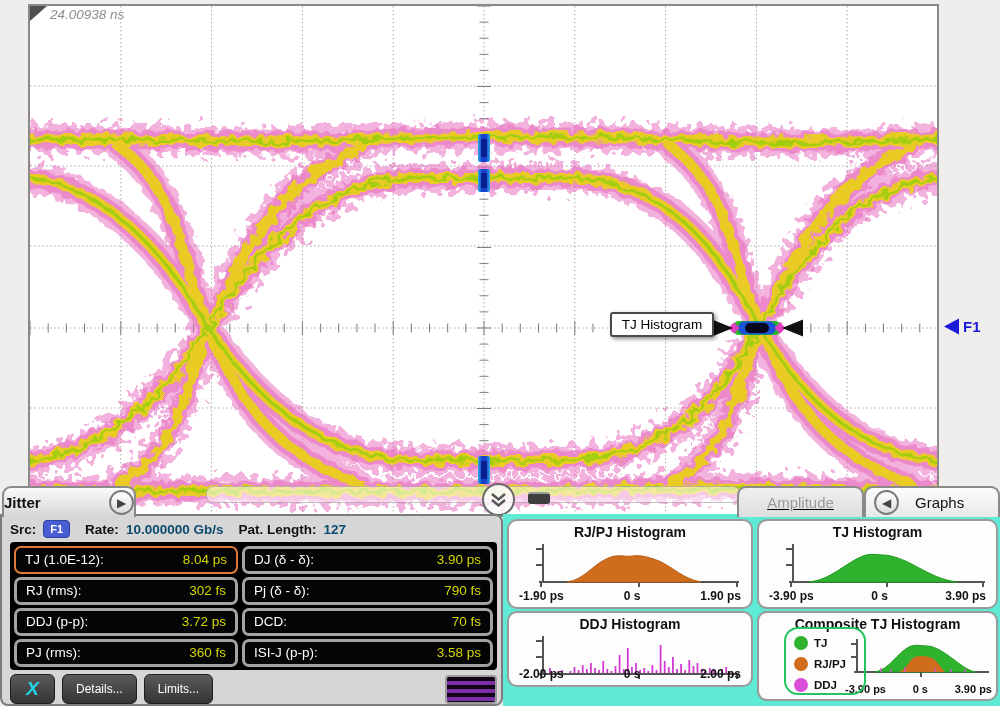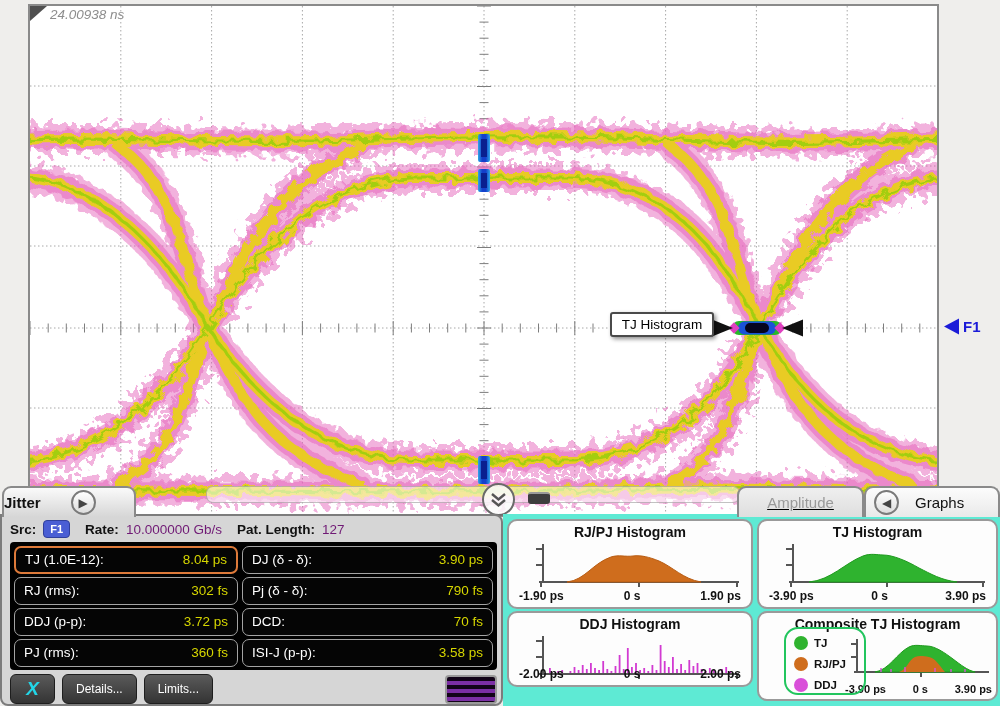--- a/index.html
+++ b/index.html
@@ -20,41 +20,41 @@
   
   .drawer-bar{position:absolute;left:206px;top:486px;width:532px;height:15px;border-radius:7px;
               background:rgba(255,255,255,.55);border:1px solid rgba(120,120,120,.45);z-index:5;}
   .chevron-btn{position:absolute;left:482px;top:483px;width:33px;height:33px;border-radius:50%;
                border:2px solid #6a6a6a;background:rgba(250,250,250,.85);box-sizing:border-box;z-index:6;}
   .drag-handle{position:absolute;left:528px;top:492px;width:22px;height:12px;background:#3e3e3e;
                border-radius:3px;border-top:2px solid #9a9a9a;box-sizing:border-box;z-index:6;}
   
   .tab{position:absolute;top:486px;height:31px;box-sizing:border-box;border:2px solid #8a8a8a;
        border-bottom:none;border-radius:9px 9px 0 0;display:flex;align-items:center;z-index:7;}
-  .tab-jitter{left:2px;width:134px;background:linear-gradient(#fafafa,#d6d6d6);justify-content:flex-start;gap:30px;}
+  .tab-jitter{left:2px;width:134px;background:linear-gradient(#fafafa,#d6d6d6);justify-content:space-between;gap:30px;}
   .tab-jitter .lbl{font-size:15px;font-weight:bold;color:#111;}
   .tab-amplitude{left:737px;width:127px;background:linear-gradient(#efefef,#dedede);justify-content:center;text-decoration:underline;}
   .tab-amplitude .lbl{font-size:15px;color:#9a9a9a;}
   .tab-graphs{left:864px;width:136px;background:linear-gradient(#fcfcfc,#e9e9e9);gap:16px;padding-left:8px;}
   .tab-graphs .lbl{font-size:15px;color:#111;}
   .circle-btn{width:25px;height:25px;border-radius:50%;border:2px solid #7a7a7a;box-sizing:border-box;
               background:linear-gradient(#fff,#ddd);display:flex;align-items:center;justify-content:center;
               font-size:12px;color:#444;}
   
   .left-panel{position:absolute;left:0;top:514px;width:503px;height:192px;background:#d6d6d6;
               border:2px solid #7c7c7c;border-radius:0 8px 8px 8px;box-sizing:border-box;z-index:6;padding-left:16px;}
   .src-row{position:absolute;left:8px;top:4px;display:flex;align-items:center;gap:7px;font-size:13.5px;}
   .src-row .b{font-weight:bold;color:#111;}
-  .src-row .v{color:#701a75;}
+  .src-row .v{color:#0c4a6e;font-weight:bold;}
   .f1-badge{background:#4a5ed4;color:#fff;font-weight:bold;font-size:11px;border-radius:4px;
             padding:2px 6px;border:1px solid #31409c;}
   .meas-box{position:absolute;left:8px;top:26px;width:487px;height:128px;background:#000;border-radius:4px;
             padding:4px;box-sizing:border-box;display:grid;grid-template-columns:224px 1fr;
             grid-auto-rows:27.5px;gap:3.5px 4px;}
-  .cell{background:#050505;border:1px solid #a3a3a3;border-radius:7px;display:flex;align-items:center;
+  .cell{background:#050505;border:3px solid #a3a3a3;border-radius:7px;display:flex;align-items:center;
         justify-content:space-between;padding:0 9px;box-sizing:border-box;}
   .cell.selected{border:2px solid #de7a3a;}
   .cell .lab{color:#fff;font-size:13.5px;}
   .cell .val{color:#d6d600;font-size:13.5px;}
   .btn-row{position:absolute;left:8px;top:158px;width:487px;display:flex;gap:7px;align-items:center;}
   .gbtn{background:linear-gradient(#5a5a5a,#343434);border:1px solid #1e1e1e;border-radius:6px;
         color:#fff;font-size:12px;height:30px;display:flex;align-items:center;justify-content:center;
         padding:0 13px;box-sizing:border-box;}
   .gbtn.x{width:45px;color:#22d6e8;font-weight:bold;font-style:italic;font-size:19px;}
   .mem-btn{margin-left:auto;width:52px;height:29px;border-radius:4px;border:2px solid #9a9a9a;

